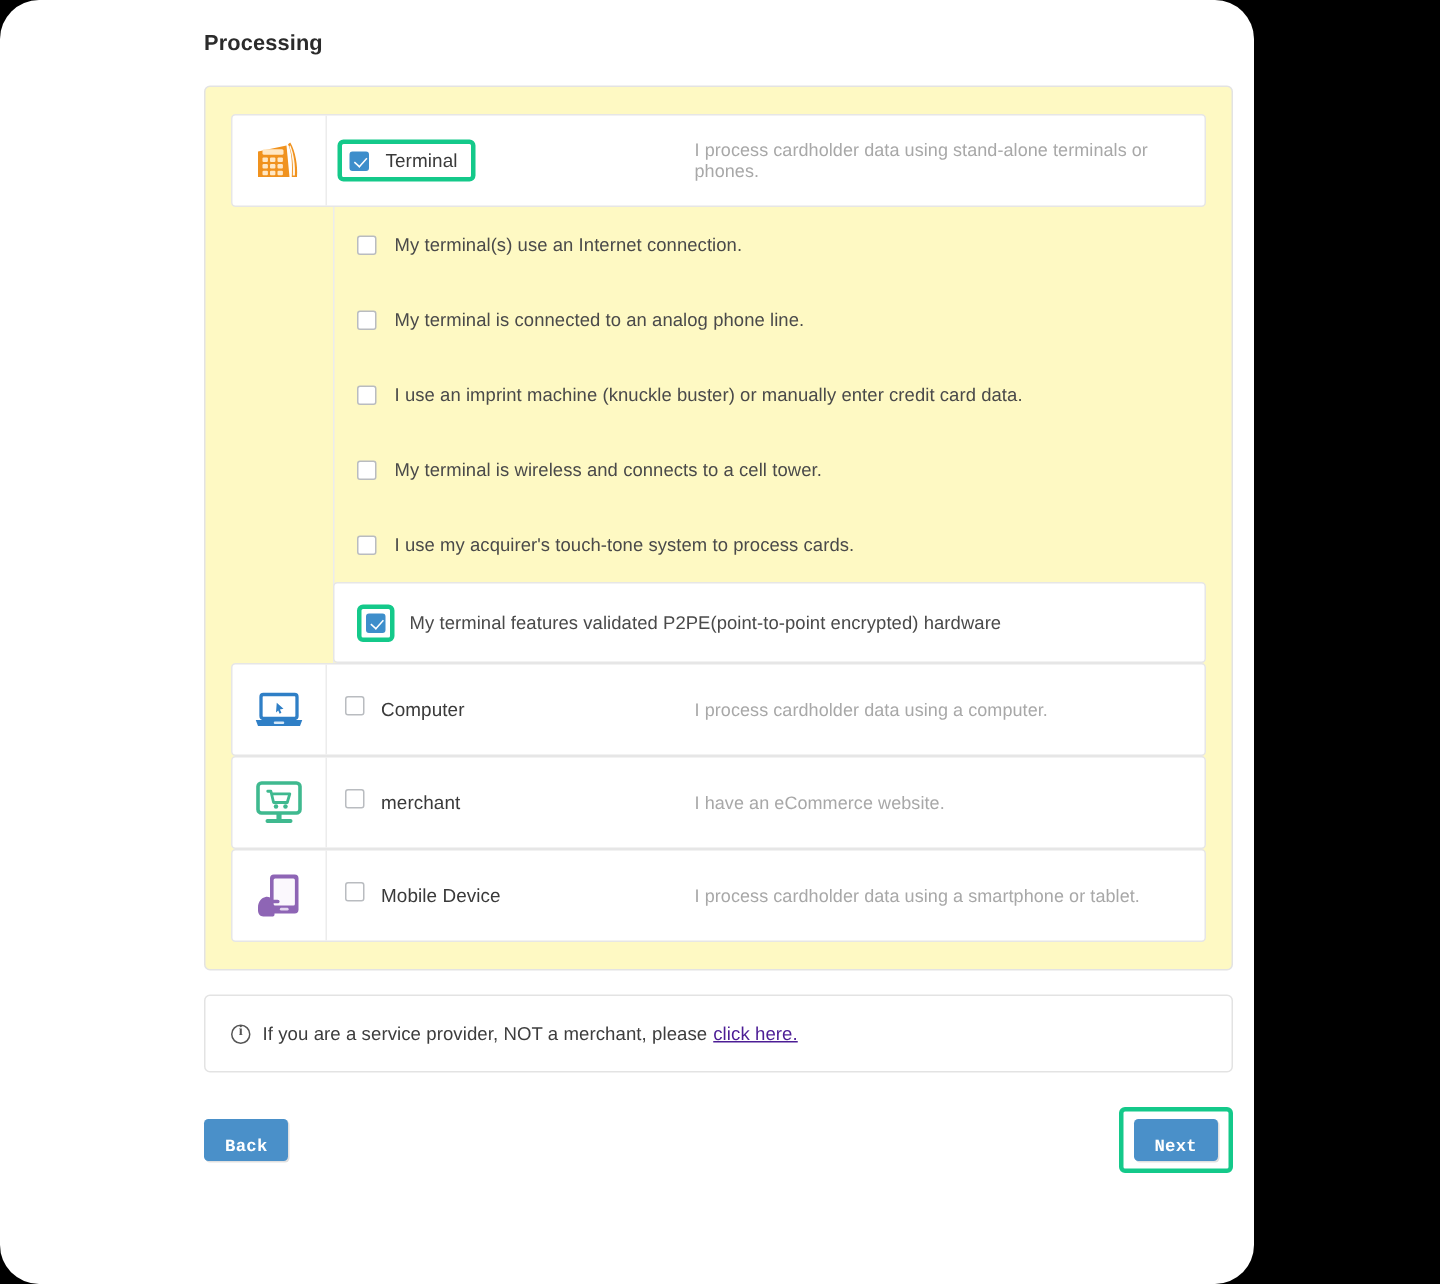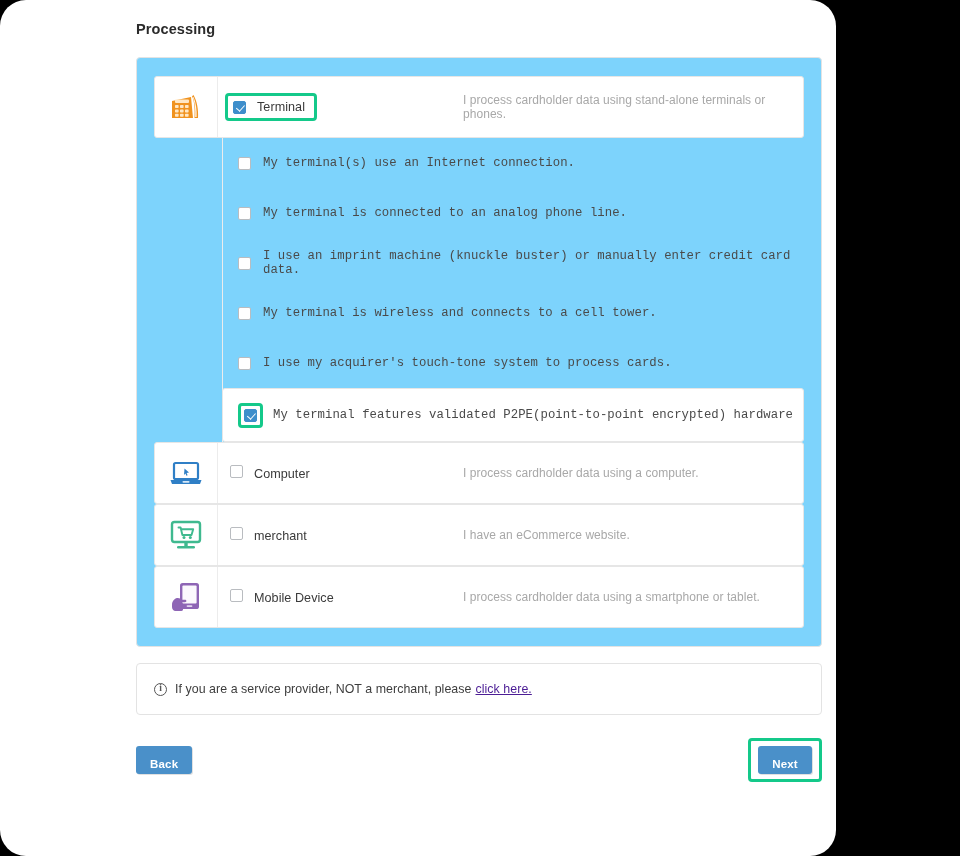--- a/index.html
+++ b/index.html
@@ -38,21 +38,21 @@
     color: #2e2e2e;
     letter-spacing: .05px;
   }
 
   
   .method-card {
     margin-top: 20px;
     width: 686px;
     border: 1px solid #e3e3e3;
     border-radius: 4px;
-    background: #7dd3fc;
+    background: #fef9c3;
     padding: 18px 17px 18px 17px;
   }
 
   
   .method-row {
     display: flex;
     align-items: stretch;
     border: 1px solid #e6e6e6;
     border-radius: 3px;
     background: #fff;
@@ -140,21 +140,20 @@
     display: flex;
     align-items: center;
     height: 50px;
     padding-left: 15px;
   }
   .sub-row .sub-label {
     font-size: 12.3px;
     color: #4a4a4a;
     margin-left: 12px;
     letter-spacing: .05px;
-    font-family: Liberation Mono, monospace;
   }
   .sub-row.boxed {
     border: 1px solid #e6e6e6;
     border-radius: 3px;
     margin-left: -1px;
     height: 54px;
     background: #fff;
   }
   .sub-row.boxed .sub-label { margin-left: 10px; }
 
@@ -202,21 +201,21 @@
     justify-content: space-between;
     height: 44px;
   }
   .btn {
     background: #4a90c9;
     color: #fff;
     border: none;
     border-radius: 3px;
     font-size: 11.5px;
     font-weight: bold;
-    font-family: Liberation Sans, sans-serif;
+    font-family: Liberation Mono, monospace;
     padding: 12px 14px;
     height: 28px;
     min-width: 54px;
     cursor: pointer;
     box-shadow: 1px 1px 0 rgba(0,0,0,.12);
     letter-spacing: .2px;
   }
   .btn-wrap-hl {
     border: 3px solid #14c98a;
     border-radius: 4px;

